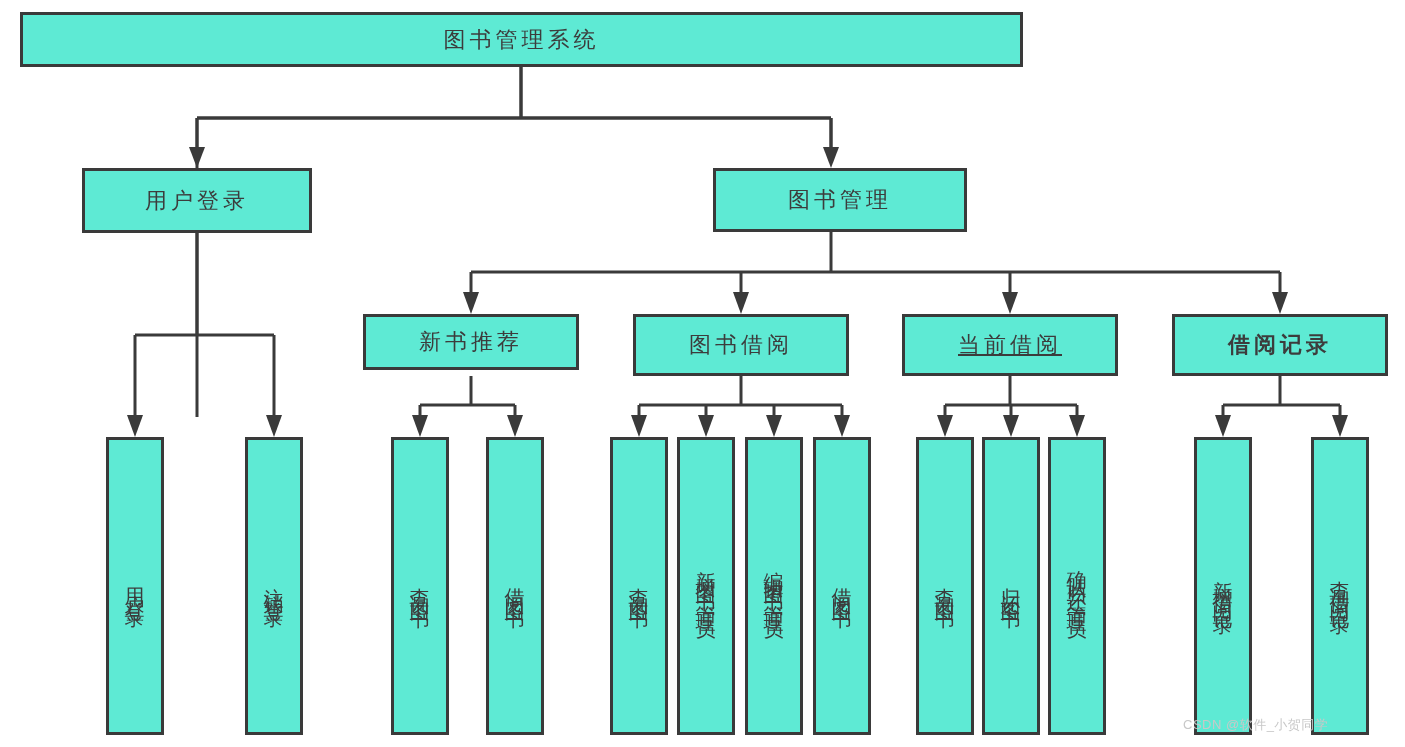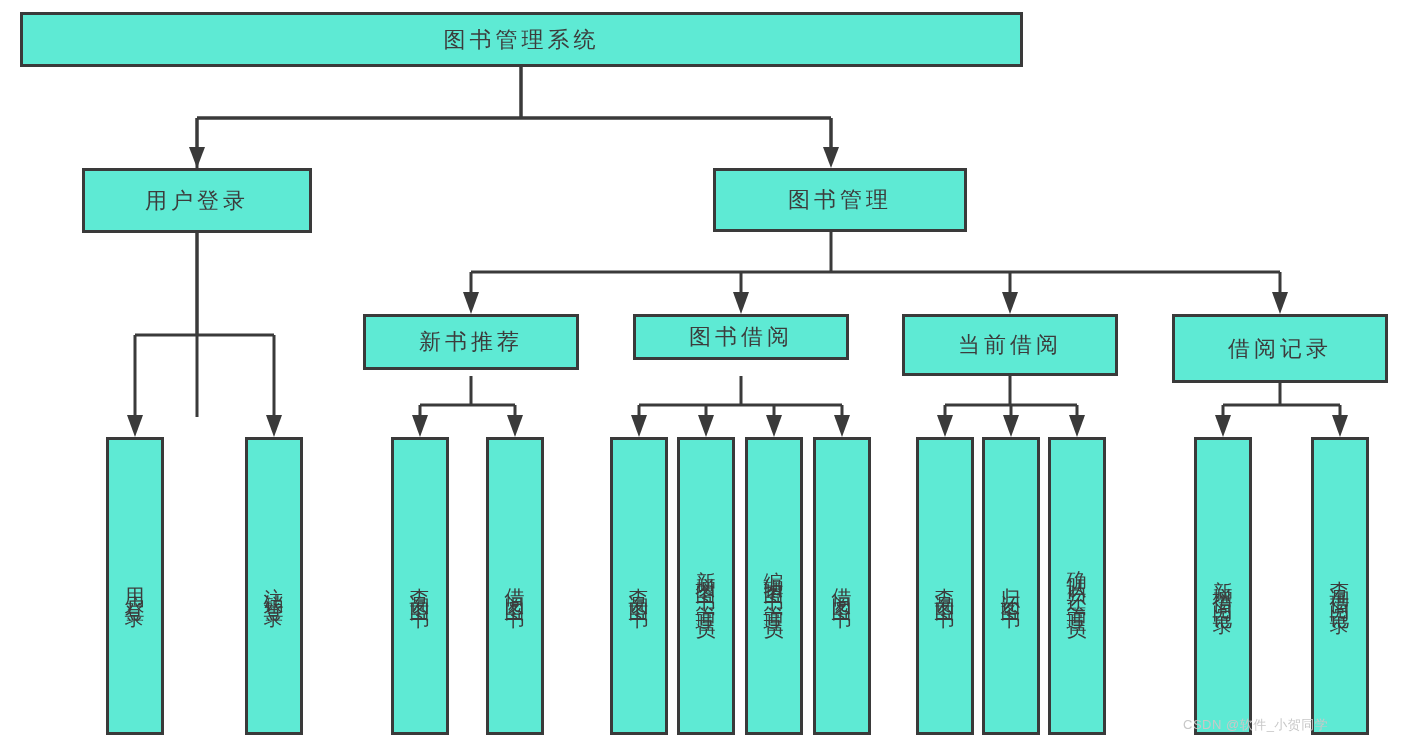--- a/index.html
+++ b/index.html
@@ -124,27 +124,27 @@
   <div class="node" style="left:82px; top:168px; width:230px; height:65px;">
     <span class="label-h">用户登录</span>
   </div>
   <div class="node" style="left:713px; top:168px; width:254px; height:64px;">
     <span class="label-h">图书管理</span>
   </div>
 
   <div class="node" style="left:363px; top:314px; width:216px; height:56px;text-align:center;">
     <span class="label-h">新书推荐</span>
   </div>
-  <div class="node" style="left:633px; top:314px; width:216px; height:46px;">
+  <div class="node" style="left:633px; top:314px; width:216px; height:62px;">
     <span class="label-h">图书借阅</span>
   </div>
-  <div class="node" style="left:902px; top:314px; width:216px; height:62px;">
+  <div class="node" style="left:902px; top:314px; width:216px; height:62px;text-decoration:underline;">
     <span class="label-h">当前借阅</span>
   </div>
-  <div class="node" style="left:1172px; top:314px; width:216px; height:69px;">
+  <div class="node" style="left:1172px; top:314px; width:216px; height:62px;font-weight:bold;">
     <span class="label-h">借阅记录</span>
   </div>
 
   <div class="node" style="left:106px; top:437px; width:58px; height:298px;">
     <span class="label-v">用户登录</span>
   </div>
   <div class="node" style="left:245px; top:437px; width:58px; height:298px;">
     <span class="label-v">注销登录</span>
   </div>
 

